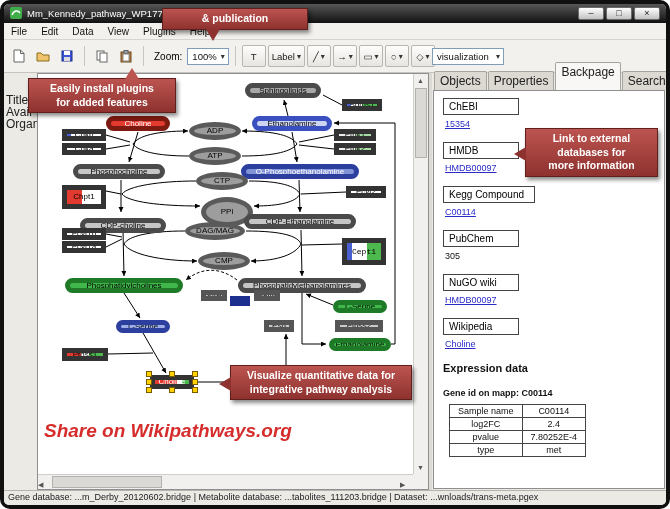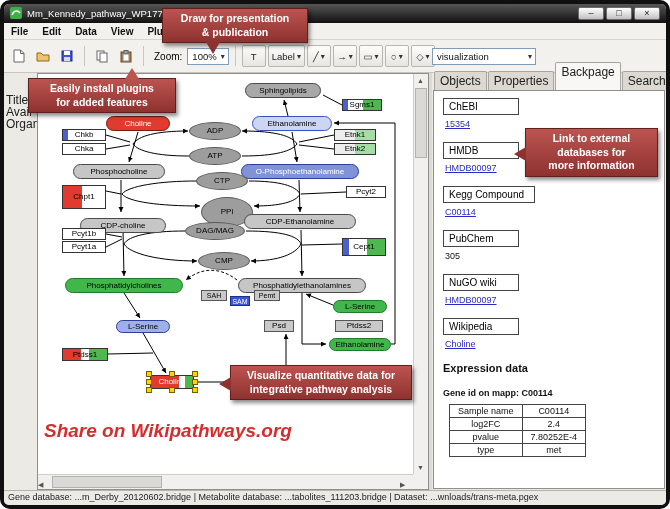--- a/index.html
+++ b/index.html
@@ -6,38 +6,38 @@
   *{box-sizing:border-box;}
   .frame{position:relative;width:670px;height:509px;background:#101010;border-radius:10px;overflow:hidden;}
   .window{position:absolute;left:4px;top:4px;right:4px;bottom:4px;background:#eceae5;border-radius:5px;overflow:hidden;}
   
   .titlebar{position:absolute;left:0;top:0;right:0;height:19px;background:linear-gradient(#565656,#111);display:flex;align-items:center;padding:0 6px;color:#fff;font-size:9.5px;gap:5px;}
   .title{flex:0 1 auto;white-space:nowrap;overflow:hidden;}
   .win-btns{margin-left:auto;display:flex;gap:2px;}
   .wbtn{width:26px;height:13px;background:linear-gradient(#fefefe,#c2c2c2);border:1px solid #6a6a6a;border-radius:2px;font-size:9px;line-height:10px;text-align:center;color:#222;cursor:default;}
   
   .menubar{position:absolute;left:0;top:19px;right:0;height:17px;background:#f3f1ed;border-bottom:1px solid #d6d4ce;display:flex;align-items:center;font-size:10px;color:#111;}
-  .menu-item{padding:19px 7px;font-weight:bold;}
+  .menu-item{padding:19px 7px;}
   
   .toolbar{position:absolute;left:0;top:36px;right:0;height:33px;background:#f3f1ed;border-bottom:1px solid #c6c4be;display:flex;align-items:center;padding:0 4px;gap:2px;font-size:10px;}
   .tbtn{width:22px;height:22px;display:inline-flex;align-items:center;justify-content:center;border:1px solid transparent;}
   .sep{width:1px;height:20px;background:#c9c7c1;margin:0 4px;}
   .combo{height:17px;background:#fff;border:1px solid #7f9db9;display:inline-flex;align-items:center;font-size:9.5px;padding:0 3px 0 4px;gap:4px;color:#111;}
   .caret{font-size:8px;color:#333;}
   .tool-btn{min-width:24px;height:22px;border:1px solid #b8b6b0;background:linear-gradient(#fdfdfc,#e7e5e0);border-radius:2px;font-size:9.5px;display:inline-flex;align-items:center;justify-content:center;gap:2px;padding:0 3px;color:#222;}
-  .vis-combo{position:absolute;left:428px;top:8px;width:104px;justify-content:space-between;}
+  .vis-combo{position:absolute;left:428px;top:8px;width:72px;justify-content:space-between;}
   .zoom-label{margin:0 3px 0 4px;}
   
   .content{position:absolute;left:0;top:69px;right:0;bottom:15px;}
   .info-strip{position:absolute;left:0;top:0;width:33px;height:100%;background:#eceae5;font-size:12px;color:#222;padding:21px 0 0 2px;overflow:hidden;}
   .info-label{white-space:nowrap;line-height:12px;}
   .canvas-wrap{position:absolute;left:33px;top:0;width:392px;height:100%;background:#fff;border:1px solid #8f8f8f;}
   .canvas-draw{position:absolute;left:0;top:0;right:15px;bottom:15px;overflow:hidden;background:#fff;}
   .edges{position:absolute;left:0;top:0;}
-  .pnode{position:absolute;display:flex;align-items:center;justify-content:center;border:1px solid #6d28d9;font-size:8px;color:#000;white-space:nowrap;overflow:hidden;line-height:1;}
+  .pnode{position:absolute;display:flex;align-items:center;justify-content:center;border:5px solid #6d28d9;font-size:8px;color:#000;white-space:nowrap;overflow:hidden;line-height:1;}
   .pnode.round{border-radius:8px;}
   .pnode.ellipse{border-radius:50%;}
   .handle{position:absolute;width:6px;height:6px;background:#ffd200;border:1px solid #7a5c00;}
   .share{position:absolute;left:6px;top:346px;font-size:19px;font-style:italic;font-weight:bold;color:#d62c2c;white-space:nowrap;}
   .vscroll{position:absolute;right:0;top:0;width:15px;bottom:15px;background:#f1f0ee;border-left:1px solid #cfcdc9;font-size:7px;color:#555;text-align:center;}
   .hscroll{position:absolute;left:0;bottom:0;height:15px;right:15px;background:#f1f0ee;border-top:1px solid #cfcdc9;font-size:7px;color:#555;}
   .vthumb{position:absolute;left:1px;right:1px;top:14px;height:70px;background:#dbd9d5;border:1px solid #b3b1ad;}
   .hthumb{position:absolute;top:1px;bottom:1px;left:14px;width:110px;background:#dbd9d5;border:1px solid #b3b1ad;}
   .sarrow{position:absolute;line-height:13px;width:13px;}
   .corner{position:absolute;right:0;bottom:0;width:15px;height:15px;background:#f1f0ee;}
@@ -241,21 +241,21 @@
               <div class="pnode round" style="left: 35px; top: 90px; width: 92px; height: 15px; background: rgb(198, 198, 198); border-color: rgb(74, 74, 74);">Phosphocholine</div>
               <div class="pnode round" style="left: 203px; top: 90px; width: 118px; height: 15px; background: rgb(128, 147, 214); color: rgb(255, 255, 255); border-color: rgb(44, 62, 158);">O-Phosphoethanolamine</div>
               <div class="pnode ellipse" style="left: 158px; top: 98px; width: 52px; height: 18px; background: rgb(157, 157, 157); border-color: rgb(90, 90, 90);">CTP</div>
               <div class="pnode rect" style="left: 24px; top: 111px; width: 44px; height: 24px; background: linear-gradient(90deg, rgb(226, 58, 46) 0%, rgb(226, 58, 46) 45%, rgb(255, 255, 255) 45%, rgb(255, 255, 255) 100%); border-color: rgb(51, 51, 51);">Chpt1</div>
               <div class="pnode rect" style="left: 308px; top: 112px; width: 40px; height: 12px; background: rgb(255, 255, 255); border-color: rgb(51, 51, 51);">Pcyt2</div>
               <div class="pnode ellipse" style="left: 163px; top: 123px; width: 52px; height: 30px; background: rgb(157, 157, 157); border-color: rgb(90, 90, 90);">PPi</div>
               <div class="pnode round" style="left: 42px; top: 144px; width: 86px; height: 15px; background: rgb(198, 198, 198); border-color: rgb(74, 74, 74);">CDP-choline</div>
               <div class="pnode round" style="left: 206px; top: 140px; width: 112px; height: 15px; background: rgb(198, 198, 198); border-color: rgb(74, 74, 74);">CDP-Ethanolamine</div>
               <div class="pnode rect" style="left: 24px; top: 154px; width: 44px; height: 12px; background: rgb(255, 255, 255); border-color: rgb(51, 51, 51);">Pcyt1b</div>
               <div class="pnode rect" style="left: 24px; top: 167px; width: 44px; height: 12px; background: rgb(255, 255, 255); border-color: rgb(51, 51, 51);">Pcyt1a</div>
-              <div class="pnode rect" style="left: 304px; top: 164px; width: 44px; height: 18px; background: linear-gradient(90deg, rgb(74, 95, 208) 0%, rgb(74, 95, 208) 14%, rgb(255, 255, 255) 14%, rgb(255, 255, 255) 58%, rgb(77, 184, 77) 58%, rgb(77, 184, 77) 100%); border-color: rgb(51, 51, 51);">Cept1</div>
+              <div class="pnode rect" style="left: 304px; top: 164px; width: 44px; height: 27px; background: linear-gradient(90deg, rgb(74, 95, 208) 0%, rgb(74, 95, 208) 14%, rgb(255, 255, 255) 14%, rgb(255, 255, 255) 58%, rgb(77, 184, 77) 58%, rgb(77, 184, 77) 100%); border-color: rgb(51, 51, 51); font-family: Liberation Mono, monospace;">Cept1</div>
               <div class="pnode ellipse" style="left: 147px; top: 148px; width: 60px; height: 18px; background: rgb(157, 157, 157); border-color: rgb(90, 90, 90);">DAG/MAG</div>
               <div class="pnode ellipse" style="left: 160px; top: 178px; width: 52px; height: 18px; background: rgb(157, 157, 157); border-color: rgb(90, 90, 90);">CMP</div>
               <div class="pnode round" style="left: 27px; top: 204px; width: 118px; height: 15px; background: rgb(65, 182, 75); border-color: rgb(31, 122, 40);">Phosphatidylcholines</div>
               <div class="pnode round" style="left: 200px; top: 204px; width: 128px; height: 15px; background: rgb(198, 198, 198); border-color: rgb(74, 74, 74);">Phosphatidylethanolamines</div>
               <div class="pnode rect" style="left: 163px; top: 216px; width: 26px; height: 11px; background: rgb(201, 201, 201); border-color: rgb(85, 85, 85); font-size: 7px;">SAH</div>
               <div class="pnode rect" style="left: 192px; top: 222px; width: 20px; height: 10px; background: rgb(58, 85, 216); color: rgb(255, 255, 255); border-color: rgb(28, 47, 142); font-size: 7px;">SAM</div>
               <div class="pnode rect" style="left: 216px; top: 216px; width: 26px; height: 11px; background: rgb(201, 201, 201); border-color: rgb(85, 85, 85); font-size: 7px;">Pemt</div>
               <div class="pnode rect" style="left: 226px; top: 246px; width: 30px; height: 12px; background: rgb(201, 201, 201); border-color: rgb(85, 85, 85);">Psd</div>
               <div class="pnode round" style="left: 295px; top: 226px; width: 54px; height: 13px; background: rgb(65, 182, 75); border-color: rgb(31, 122, 40);">L-Serine</div>
               <div class="pnode rect" style="left: 297px; top: 246px; width: 48px; height: 12px; background: rgb(201, 201, 201); border-color: rgb(85, 85, 85);">Ptdss2</div>
@@ -328,21 +328,20 @@
                 </tr>
               </tbody>
             </table>
         </div>
       </div>
     </div>
 
     <div class="statusbar">Gene database: ...m_Derby_20120602.bridge  |  Metabolite database: ...tabolites_111203.bridge  |  Dataset: ...wnloads/trans-meta.pgex</div>
 
     <div class="callout co-draw">
-      <div>Draw for presentation</div>
       <div>&amp; publication</div>
       <div class="arrow"></div>
     </div>
     <div class="callout co-plugins">
       <div>Easily install plugins</div>
       <div>for added features</div>
       <div class="arrow"></div>
     </div>
     <div class="callout co-link">
       <div>Link  to external</div>

